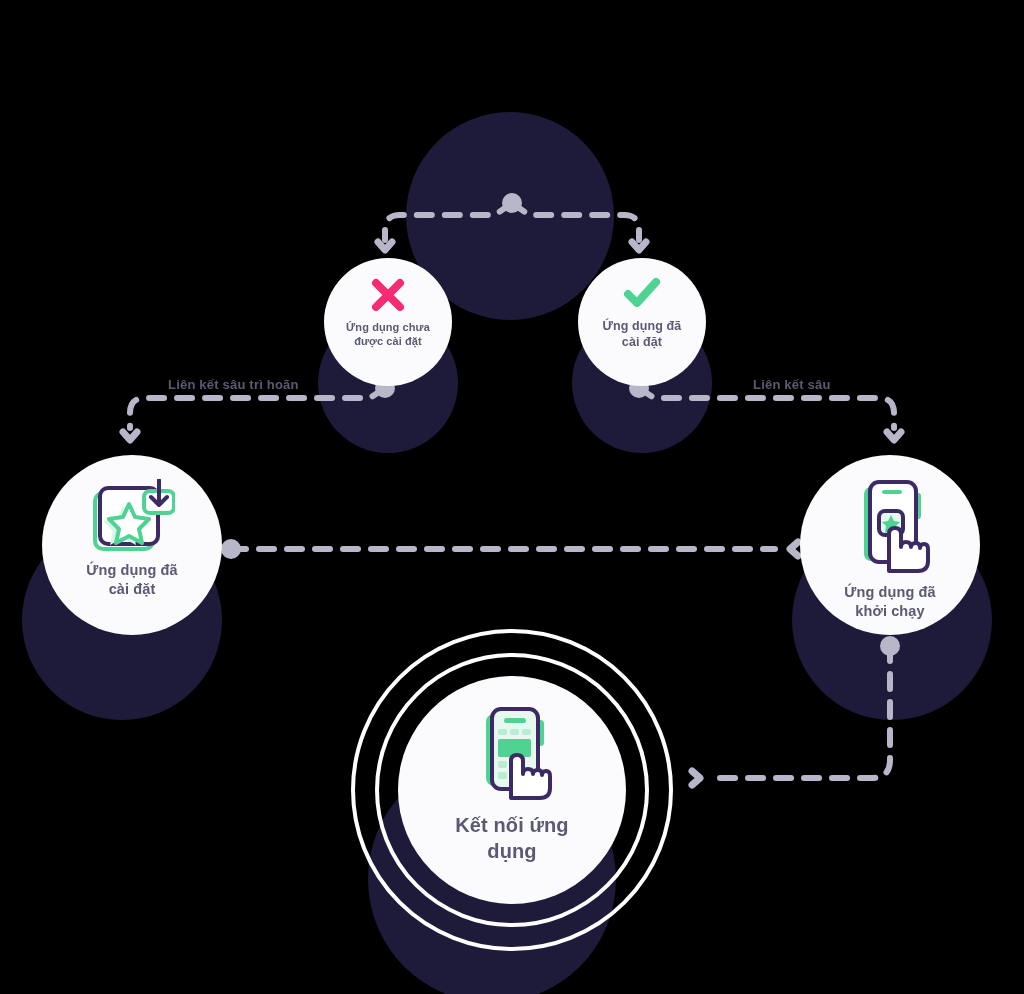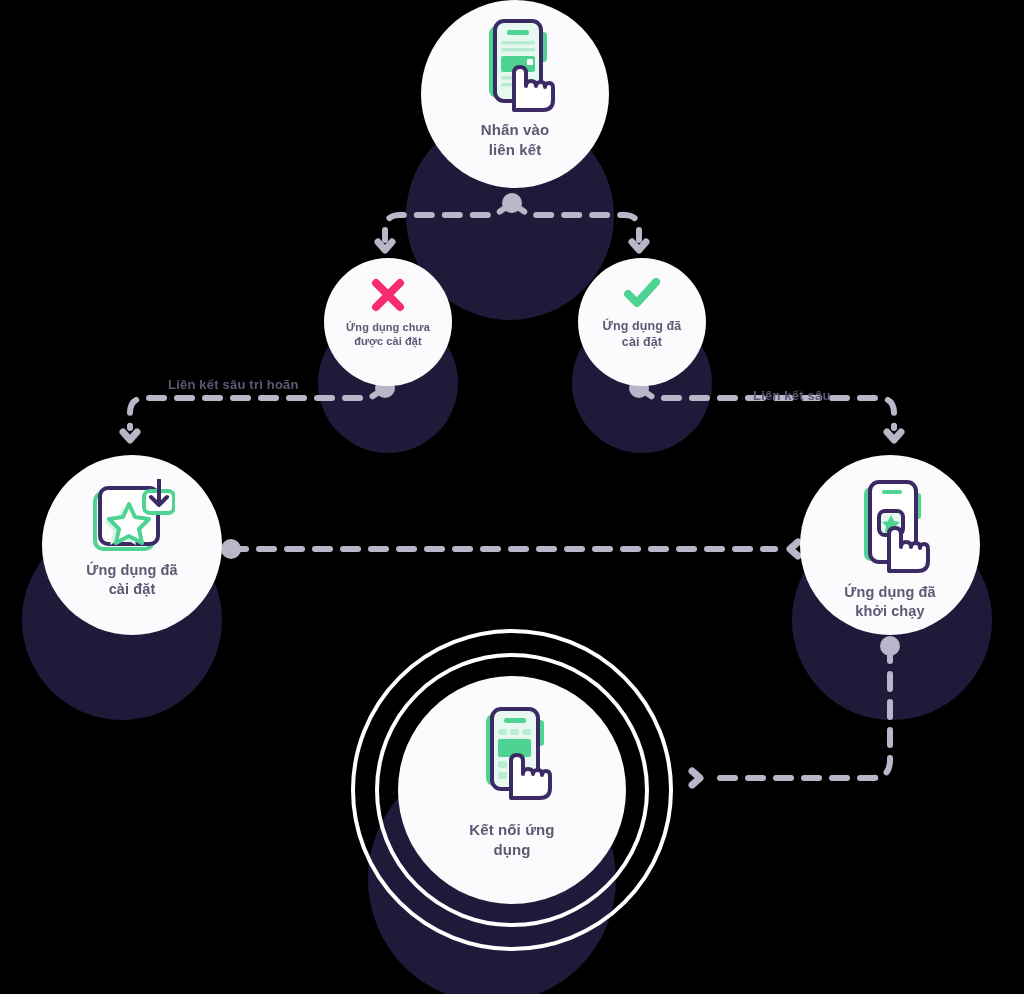--- a/index.html
+++ b/index.html
@@ -34,36 +34,36 @@
   .n-installed{left:42px;top:455px;width:180px;height:180px;}
   .n-installed .icon{margin-top:24px;}
   .n-installed .label{margin-top:8px;font-size:14.5px;}
 
   .n-launched{left:800px;top:455px;width:180px;height:180px;}
   .n-launched .icon{margin-top:24px;}
   .n-launched .label{margin-top:8px;font-size:14.5px;}
 
   .n-connect{left:398px;top:676px;width:228px;height:228px;}
   .n-connect .icon{margin-top:30px;}
-  .n-connect .label{margin-top:18px;font-size:15px;}
+  .n-connect .label{margin-top:10px;font-size:20px;}
 
   
   .sh-tap      {left:406px;top:112px;width:208px;height:208px;}
   .sh-notinst  {left:318px;top:313px;width:140px;height:140px;}
   .sh-inst     {left:572px;top:313px;width:140px;height:140px;}
   .sh-installed{left:22px;top:520px;width:200px;height:200px;}
   .sh-launched {left:792px;top:520px;width:200px;height:200px;}
   .sh-connect  {left:368px;top:755px;width:248px;height:248px;}
 
   .edge-label{
     position:absolute;color:#5a5a73;font-size:13px;font-weight:700;
     letter-spacing:.2px;white-space:nowrap;
   }
   .el-left {left:168px;top:377px;}
-  .el-right{left:753px;top:388px;}
+  .el-right{left:753px;top:377px;}
 </style>
 </head>
 <body>
 
 <div id="stage">
 
   <div class="shadow sh-tap"></div>
   <div class="shadow sh-notinst"></div>
   <div class="shadow sh-inst"></div>
   <div class="shadow sh-installed"></div>
@@ -115,41 +115,20 @@
         <use href="#arrowhead" x="0" y="0"></use>
       </g>
     </g>
 
     <g>
       <circle cx="512" cy="790" r="159" fill="none" stroke="#ffffff" stroke-width="4"></circle>
       <circle cx="512" cy="790" r="135" fill="none" stroke="#ffffff" stroke-width="4"></circle>
     </g>
   </svg>
 
-  <div class="node n-tap">
-    <div class="icon">
-      <svg width="84" height="96" viewBox="0 0 84 96">
-        <rect x="16" y="8" width="16" height="72" rx="8" fill="#4fd392"></rect>
-        <rect x="67" y="14" width="7" height="30" rx="3.5" fill="#4fd392"></rect>
-        <rect x="22" y="3" width="46" height="80" rx="9" fill="#e6f8ef" stroke="#3b2a63" stroke-width="4"></rect>
-        <rect x="34" y="12" width="22" height="5" rx="2.5" fill="#4fd392"></rect>
-        <rect x="28" y="23" width="34" height="3.5" rx="1.75" fill="#b9ecd3"></rect>
-        <rect x="28" y="30" width="34" height="3.5" rx="1.75" fill="#b9ecd3"></rect>
-        <rect x="28" y="38" width="34" height="16" rx="2" fill="#4fd392"></rect>
-        <rect x="54" y="41" width="6" height="6" rx="1" fill="#ffffff"></rect>
-        <rect x="28" y="58" width="26" height="3.5" rx="1.75" fill="#b9ecd3"></rect>
-        <rect x="28" y="65" width="20" height="3.5" rx="1.75" fill="#b9ecd3"></rect>
-        <path d="M 41 92 L 41 55 Q 41 49 47 49 Q 53 49 53 55 L 53 68
-                 Q 53 63 58 63 Q 63 63 63 68 Q 63 64 68 64 Q 72 64 72 69
-                 Q 72 65 76 65 Q 80 65 80 70 L 80 82 Q 80 92 70 92 Z" fill="#ffffff" stroke="#3b2a63" stroke-width="4" stroke-linejoin="round"></path>
-      </svg>
-    </div>
-    <div class="label">Nhấn vào
-liên kết</div>
-  </div>
 
   <div class="node n-notinst">
     <div class="icon">
       <svg width="38" height="38" viewBox="0 0 38 38">
         <path d="M 7 7 L 31 31 M 31 7 L 7 31" fill="none" stroke="#f72b72" stroke-width="8" stroke-linecap="round"></path>
       </svg>
     </div>
     <div class="label">Ứng dụng chưa
 được cài đặt</div>
   </div>

